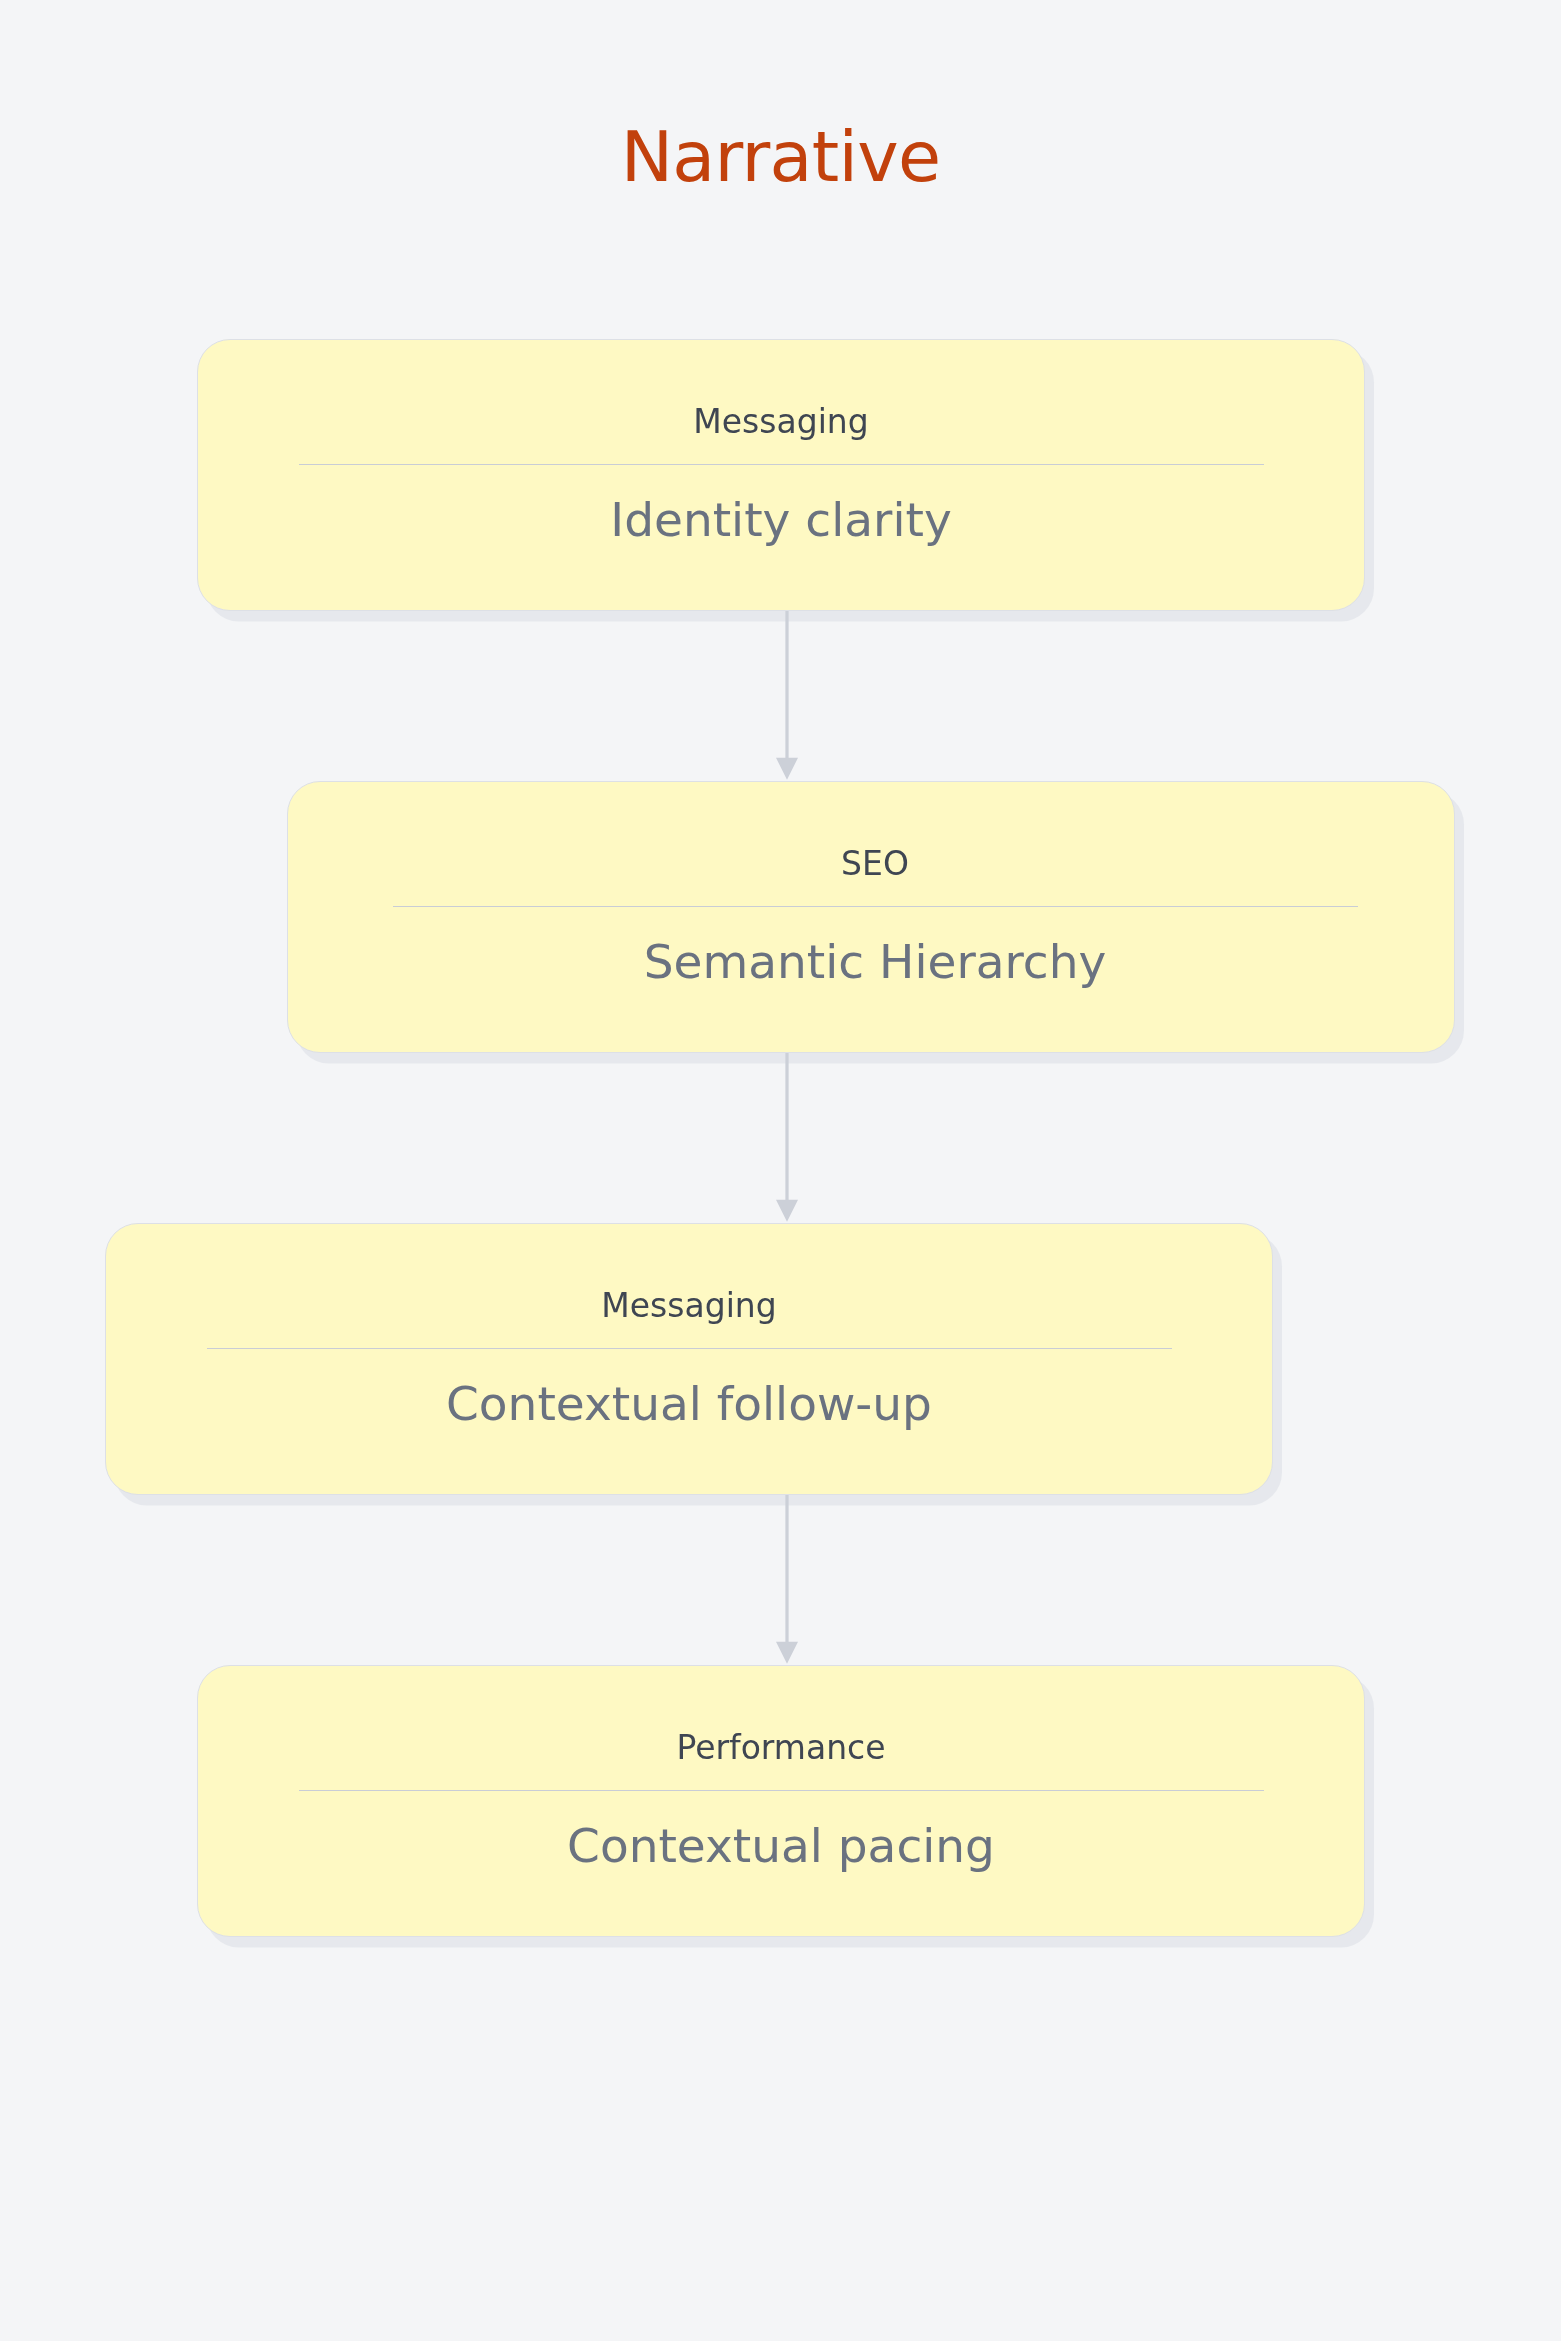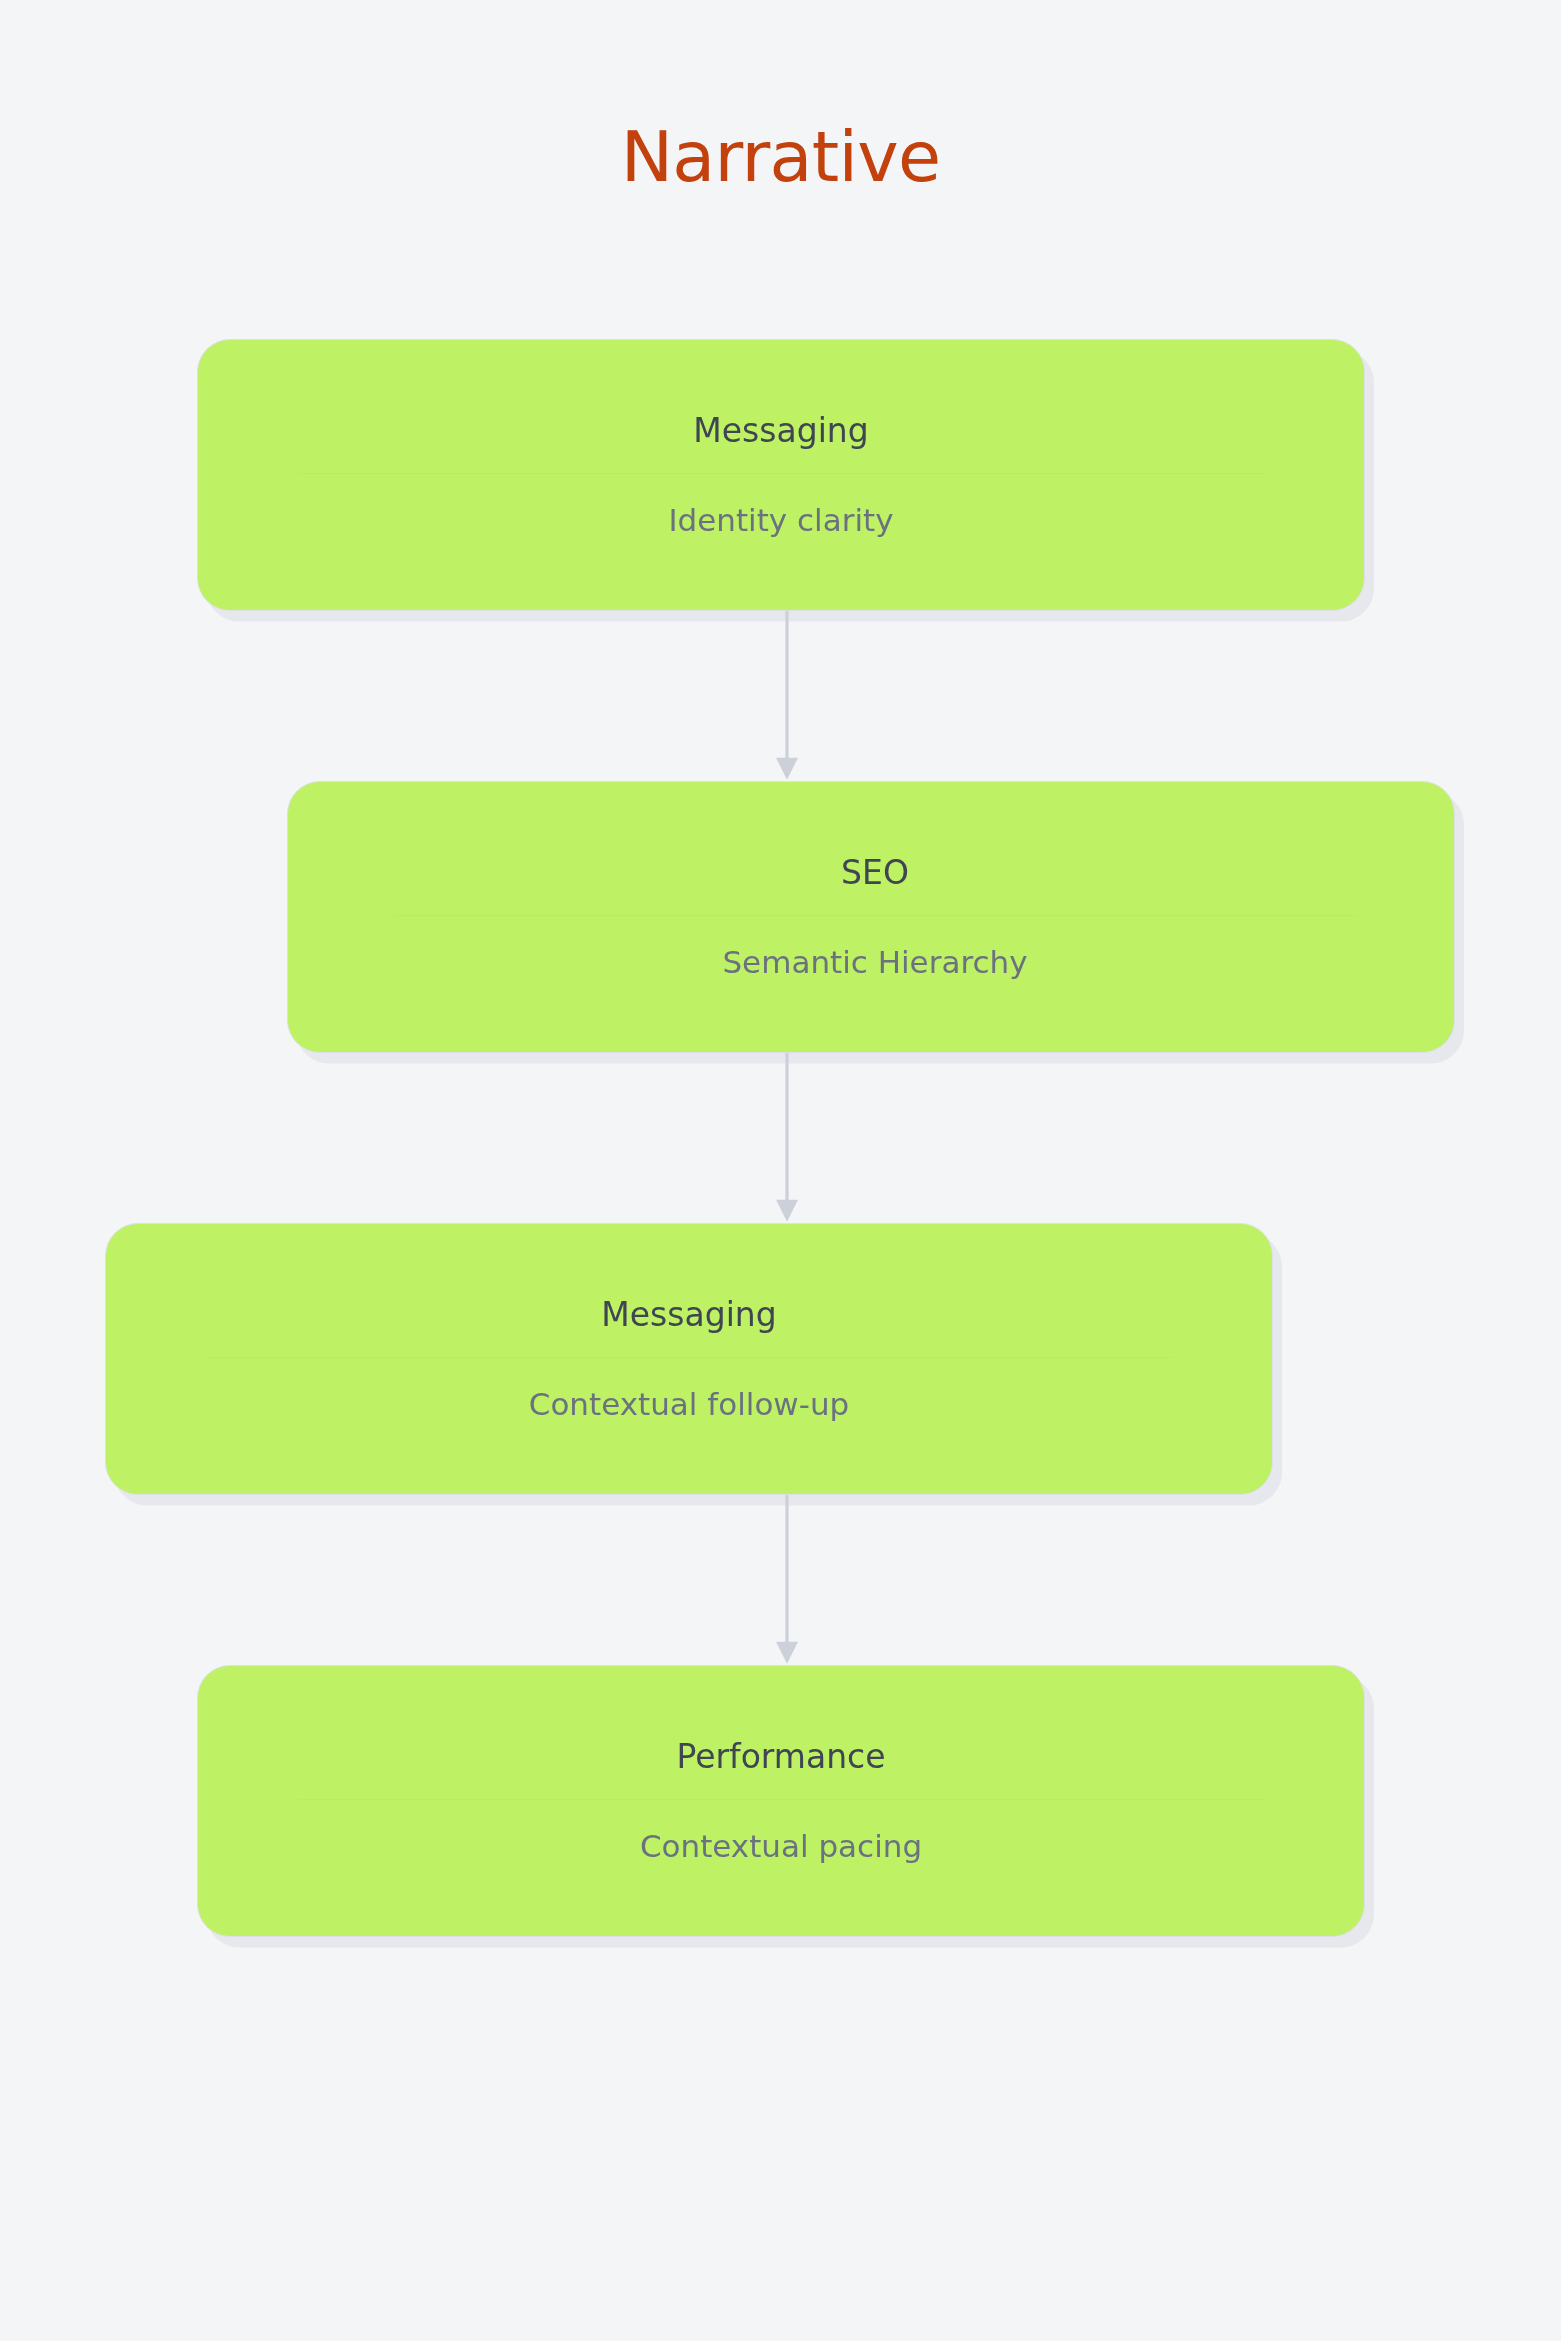--- a/index.html
+++ b/index.html
@@ -43,21 +43,21 @@
     left: 0;
     width: 1561px;
     height: 1600px;
   }
 
   .node {
     position: absolute;
     width: 1168px;
     height: 272px;
     box-sizing: border-box;
-    background: #bef264;
+    background: #fef9c3;
     border: 1.3px solid #dde0e6;
     border-radius: 33px;
     box-shadow: 9px 10.4px 0 0 rgba(221, 224, 231, 0.62);
     display: flex;
     flex-direction: column;
     align-items: center;
     justify-content: center;
   }
 
   .node-0 { left: 197px;  top: 0px;    }
@@ -77,21 +77,21 @@
 
   .node-divider {
     width: 965px;
     height: 1.3px;
     background: #c9cdd6;
     margin: 23.4px 0 29px 0;
     border: 0;
   }
 
   .node-subtitle {
-    font-size: 31px;
+    font-size: 47px;
     font-weight: 400;
     color: #6a7280;
     line-height: 1.1;
     text-align: left;
     letter-spacing: 0px;
     padding: 0 39px;
   }
 
   
   .connector {

